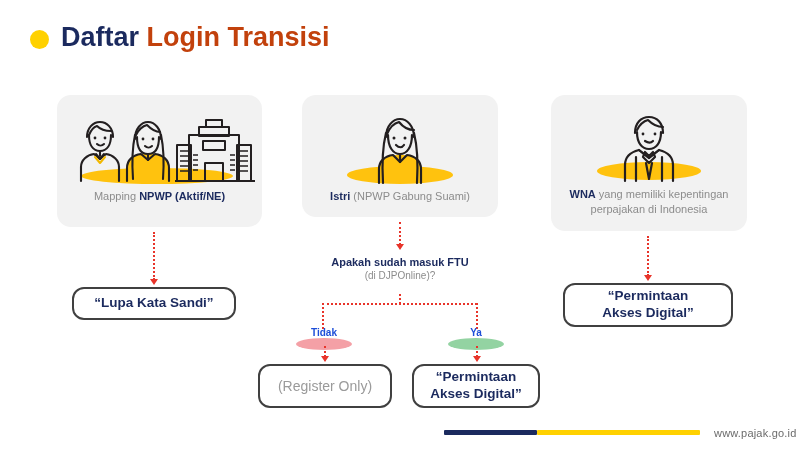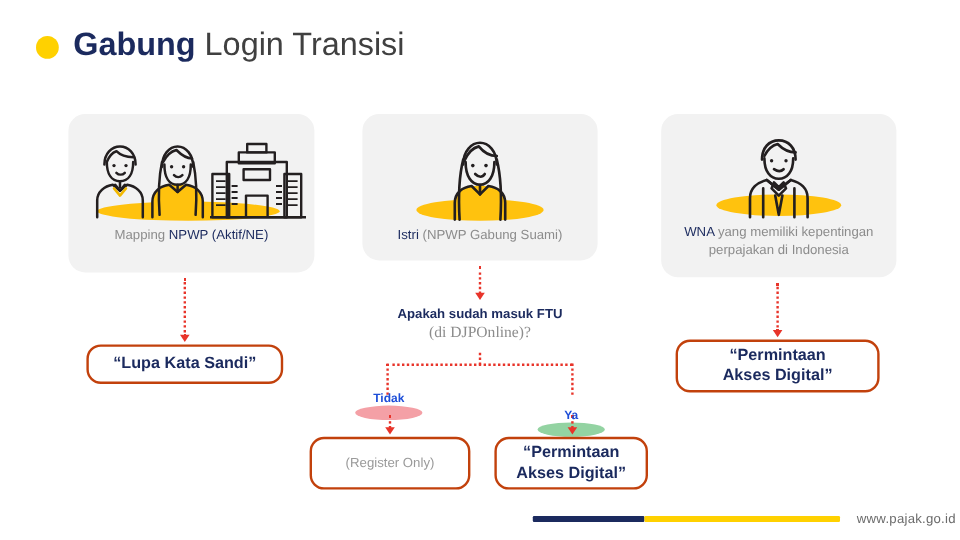--- a/index.html
+++ b/index.html
@@ -9,96 +9,96 @@
     position:relative;overflow:hidden;
     -webkit-font-smoothing:antialiased;
   }
   .slide{position:absolute;inset:0;}
 
   
   .header{position:absolute;left:30px;top:24px;display:flex;align-items:center;gap:12px;}
   .bullet{width:19px;height:19px;border-radius:50%;background:#FFD100;flex:0 0 auto;margin-top:3px;}
   .title{font-size:27px;line-height:1;color:#1b2a5e;white-space:nowrap;}
   .title .b{font-weight:bold;}
-  .title .n{font-weight:normal;color:#404040;}
+  .title .n{font-weight:bold;color:#c2410c;}
 
   
   .card{
     position:absolute;background:#f2f2f2;border-radius:14px;
     display:flex;flex-direction:column;align-items:center;
     box-sizing:border-box;
   }
   .card1{left:57px;top:95px;width:205px;height:132px;}
   .card2{left:302px;top:95px;width:196px;height:122px;}
   .card3{left:551px;top:95px;width:196px;height:136px;}
 
   .art{flex:0 0 auto;display:flex;align-items:flex-end;justify-content:center;}
   .cap{
     font-size:11px;line-height:1.35;color:#8c8c8c;text-align:center;
     padding:0 8px;
   }
-  .cap b{color:#1b2a5e;font-weight:normal;}
+  .cap b{color:#1b2a5e;font-weight:bold;}
 
   
   .ybox{
-    position:absolute;border:2px solid #c2410c;border-radius:12px;background:#fff;
+    position:absolute;border:2px solid #404040;border-radius:12px;background:#fff;
     display:flex;flex-direction:column;align-items:center;justify-content:center;
     box-sizing:border-box;text-align:center;
   }
   .ybox .t{font-size:13.5px;font-weight:bold;color:#1b2a5e;line-height:1.25;}
-  .ybox .s{font-size:11px;color:#9a9a9a;line-height:1.3;margin-top:1px;}
+  .ybox .s{font-size:14px;color:#9a9a9a;line-height:1.3;margin-top:1px;}
 
   .box-lupa{left:72px;top:287px;width:164px;height:33px;}
   .box-right{left:563px;top:283px;width:170px;height:44px;}
   .box-daftar{left:258px;top:364px;width:134px;height:44px;}
   .box-akses{left:412px;top:364px;width:128px;height:44px;}
 
   
   .question{position:absolute;left:283px;top:255px;width:234px;text-align:center;}
   .question .q1{font-size:11px;font-weight:bold;color:#1b2a5e;line-height:1.3;}
-  .question .q2{font-size:13px;color:#8c8c8c;line-height:1.3;font-family:Liberation Serif, serif;}
+  .question .q2{font-size:10px;color:#8c8c8c;line-height:1.3;}
 
   
   .dot-v{position:absolute;width:0;border-left:2.5px dotted #e8342a;}
   .dot-h{position:absolute;height:0;border-top:2.5px dotted #e8342a;}
   .arrow-head{
     position:absolute;width:0;height:0;
     border-left:4px solid transparent;border-right:4px solid transparent;
     border-top:6px solid #e8342a;
   }
 
   
   .branch{position:absolute;text-align:center;width:70px;}
   .branch .ell{
     position:absolute;left:50%;transform:translateX(-50%);
     width:56px;height:12px;border-radius:50%;top:11px;
   }
   .branch .lbl{position:relative;font-size:10px;font-weight:bold;color:#1d4ed8;z-index:2;}
   .ell-no{background:#f4a0a6;}
   .ell-yes{background:#93d3a2;}
   .branch-no{left:289px;top:327px;}
-  .branch-yes{left:441px;top:341px;}
+  .branch-yes{left:441px;top:327px;}
 
   
   .foot-bar{position:absolute;bottom:15px;height:5px;border-radius:1px;}
   .foot-navy{left:444px;width:93px;background:#1b2a5e;}
   .foot-yellow{left:537px;width:163px;background:#FFD100;}
   .foot-url{position:absolute;left:714px;bottom:11px;font-size:11px;color:#6b6b6b;letter-spacing:.2px;}
 
   svg{display:block;}
 </style>
 </head>
 <body>
 
 <div class="slide">
 
   <div class="header">
     <div class="bullet"></div>
     <div class="title">
-      <span class="b">Gabung</span><span class="n"> Login Transisi</span>
+      <span class="b">Daftar</span><span class="n"> Login Transisi</span>
     </div>
   </div>
 
   <div class="card card1">
     <div class="art" style="height:88px;padding-top:6px;">
       <svg width="190" height="84" viewBox="0 0 190 84">
         <ellipse cx="92" cy="71" rx="76" ry="8" fill="#FFC20E"></ellipse>
 
         <g fill="none" stroke="#231f20" stroke-width="2.1" stroke-linecap="round" stroke-linejoin="round">
           <path d="M22 32c0-9 6-15 13-15s13 6 13 15"></path>

